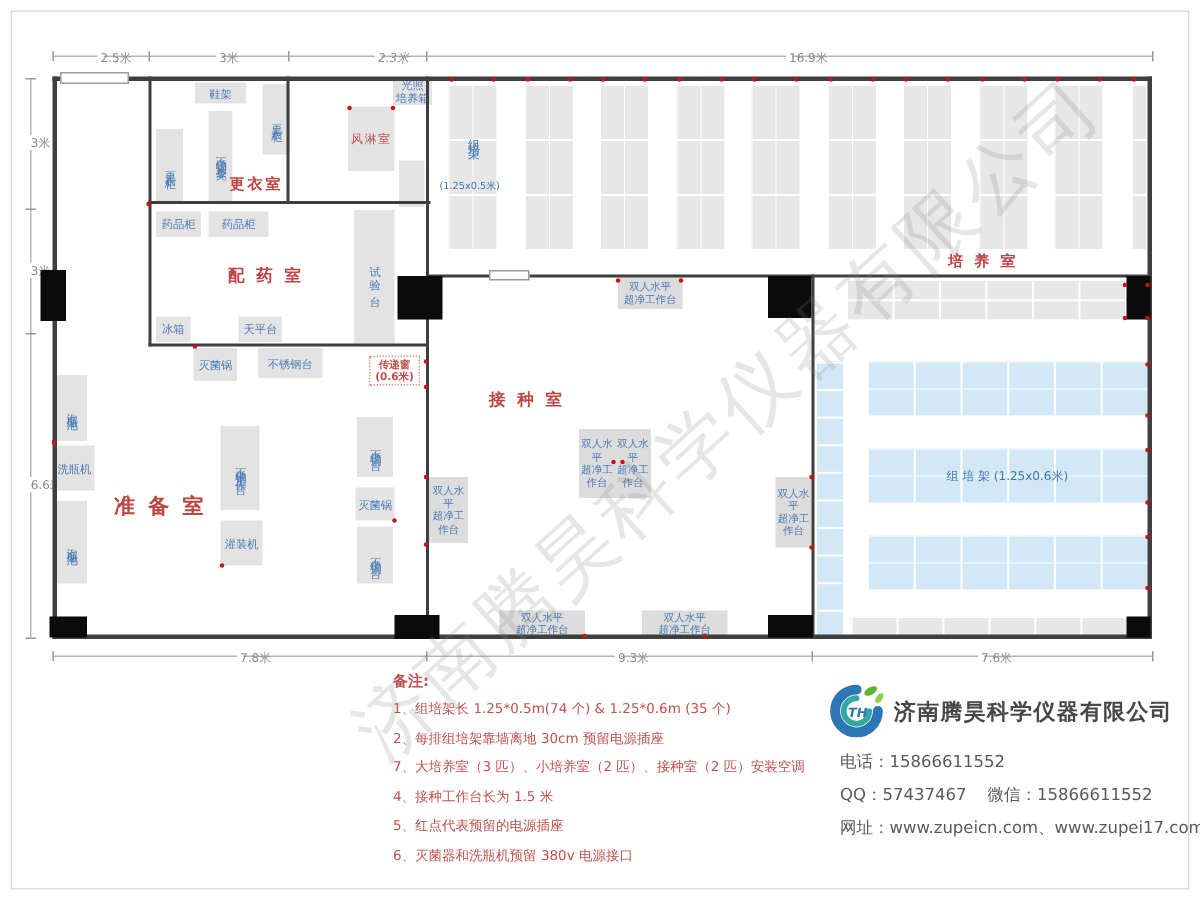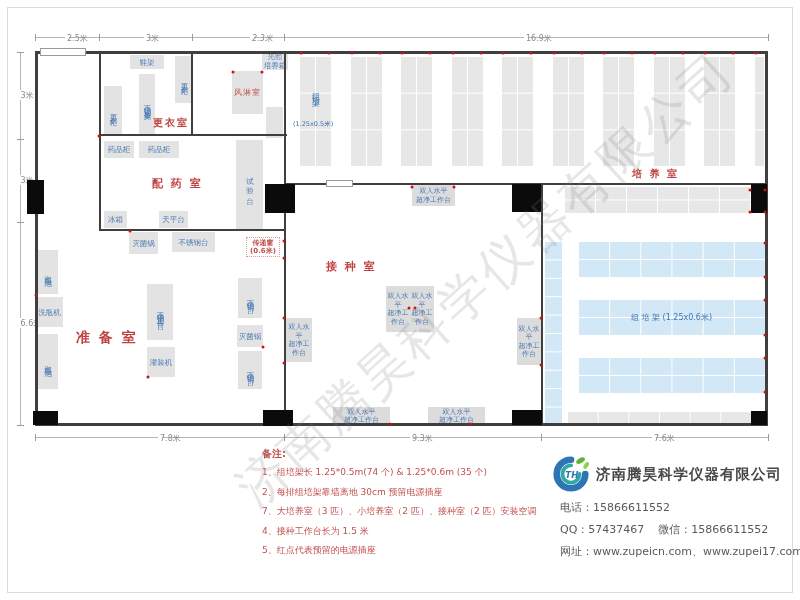--- a/index.html
+++ b/index.html
@@ -229,20 +229,21 @@
 
   <div id="watermark">济南腾昊科学仪器有限公司</div>
 
   <div id="notes">
     <div class="notes-title">备注:</div>
     <div class="note-line">1、组培架长 1.25*0.5m(74 个) &amp; 1.25*0.6m (35 个)</div>
     <div class="note-line">2、每排组培架靠墙离地 30cm 预留电源插座</div>
     <div class="note-line">7、大培养室（3 匹）、小培养室（2 匹）、接种室（2 匹）安装空调</div>
     <div class="note-line">4、接种工作台长为 1.5 米</div>
     <div class="note-line">5、红点代表预留的电源插座</div>
+    <div class="note-line">6、灭菌器和洗瓶机预留 380v 电源接口</div>
 
   </div>
 
   <div id="company">
     <div class="co-head">
       <svg width="38" height="38" viewBox="0 0 40 40">
         <path d="M20 5 A15 15 0 1 0 35 20" fill="none" stroke="#2e75b6" stroke-width="7" stroke-linecap="round"></path>
         <path d="M20 11 A9 9 0 1 0 29 20" fill="none" stroke="#31a8a0" stroke-width="4" stroke-linecap="round"></path>
         <ellipse cx="30" cy="6" rx="5" ry="2.6" fill="#5bb531" transform="rotate(-30 30 6)"></ellipse>
         <ellipse cx="36" cy="11" rx="4" ry="2.2" fill="#8fd14f" transform="rotate(-55 36 11)"></ellipse>

